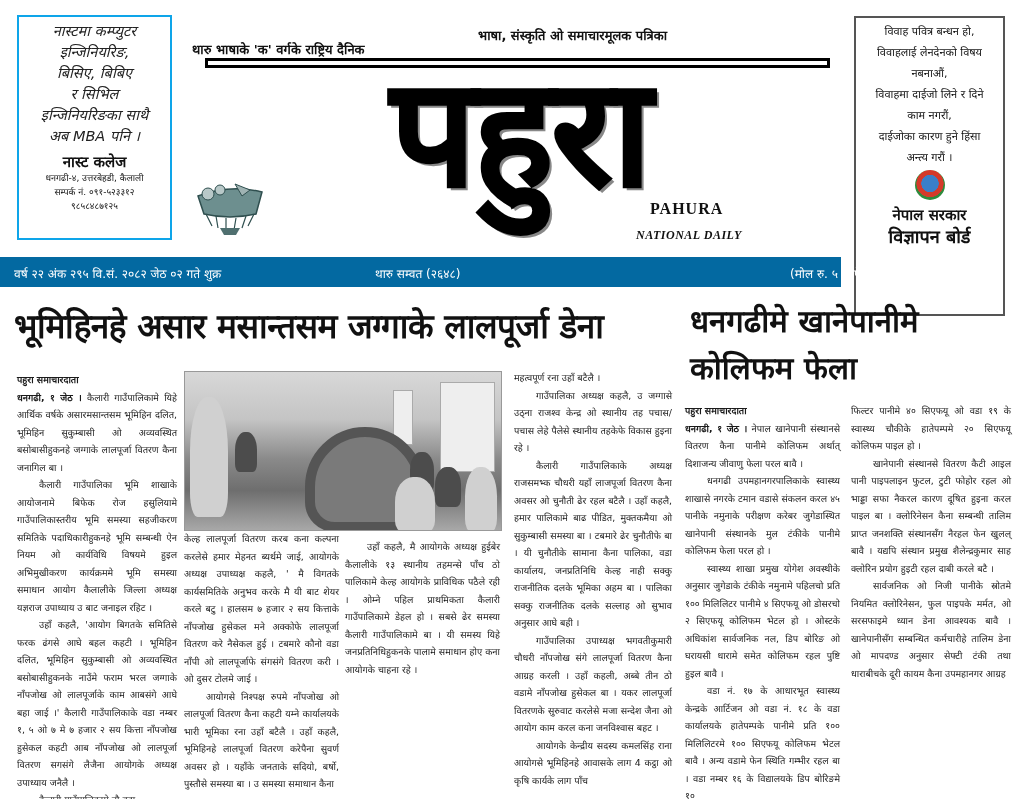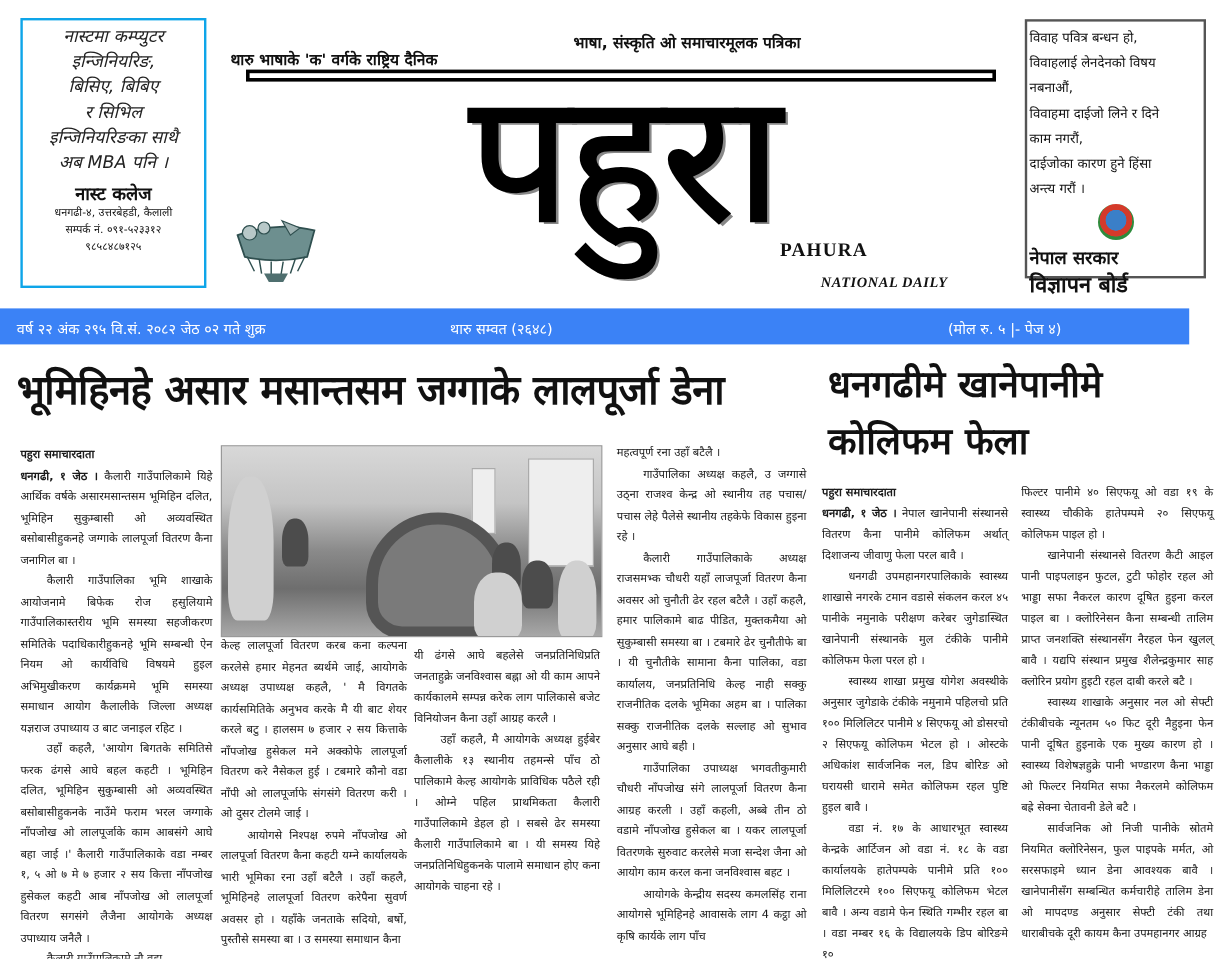--- a/index.html
+++ b/index.html
@@ -12,52 +12,52 @@
   .ad-left {
     left: 17px; top: 15px; width: 155px; height: 225px;
     border: 2px solid #0ea5e9; text-align: center; padding: 4px 2px;
   }
   .ad-left .ad-line { font-family: "DejaVu Sans", sans-serif; font-style: italic; font-size: 14.5px; line-height: 21px; color: #222; }
   .ad-left .ad-college { font-family: "DejaVu Sans", sans-serif; font-weight: bold; font-size: 15px; margin-top: 4px; }
   .ad-left .ad-small { font-family: "DejaVu Sans", sans-serif; font-size: 9px; line-height: 14px; }
 
   
   .ad-right {
-    left: 854px; top: 16px; width: 151px; height: 216px;
-    border: 2px solid #555; padding: 3px 2px;
+    left: 854px; top: 16px; width: 151px; height: 300px;
+    border: 2px solid #555; text-align: center; padding: 3px 2px;
   }
   .ad-right .msg { font-family: "DejaVu Sans", sans-serif; font-size: 11px; line-height: 21px; }
   .ad-right .emblem { width: 30px; height: 30px; margin: 2px auto 0; border-radius: 50%;
     background: radial-gradient(circle at 50% 45%, #3a7fc8 0 38%, #d43a2a 40% 60%, #2e8b3c 62% 100%); }
   .ad-right .gov { font-family: "DejaVu Sans", sans-serif; font-weight: bold; font-size: 15px; margin-top: 4px; }
   .ad-right .board { font-family: "DejaVu Sans", sans-serif; font-weight: bold; font-size: 18px; }
 
   
   .tag-left { left: 192px; top: 40px; font-family: "DejaVu Sans", sans-serif; font-weight: bold; font-size: 13px; }
   .tag-right { left: 478px; top: 26px; font-family: "DejaVu Sans", sans-serif; font-weight: bold; font-size: 13px; }
   .mast-title {
     left: 200px; top: 48px; width: 640px; height: 170px;
-    font-family: "DejaVu Sans", sans-serif; font-weight: normal;
+    font-family: "DejaVu Sans", sans-serif; font-weight: bold;
     font-size: 150px; line-height: 170px; text-align: center; letter-spacing: -2px;
     color: #000;
     text-shadow: 3px 3px 0 #888, -1px -1px 0 #fff;
     -webkit-text-stroke: 2px #000;
   }
   .mast-bar {
     left: 205px; top: 58px; width: 625px; height: 10px; border: 3px solid #000; background: #fff;
   }
   .mast-logo {
     left: 190px; top: 178px; width: 80px; height: 58px;
   }
   .pahura-en { left: 650px; top: 200px; font-family: "Liberation Serif", serif; font-weight: bold; font-size: 16px; letter-spacing: 1px; }
-  .national-daily { left: 636px; top: 228px; font-family: "Liberation Serif", serif; font-style: italic; font-weight: bold; font-size: 12px; letter-spacing: 0.5px; margin-left: 48px; }
+  .national-daily { left: 636px; top: 228px; font-family: "Liberation Serif", serif; font-style: italic; font-weight: bold; font-size: 12px; letter-spacing: 0.5px; }
 
   
   .date-bar {
-    left: 0; top: 257px; width: 991px; height: 30px; background: #3b82f6; color: #fff;
+    left: 0; top: 257px; width: 841px; height: 30px; background: #0369a1; color: #fff;
     font-family: "DejaVu Sans", sans-serif; font-size: 12px;
   }
   .date-bar span { position: absolute; top: 8px; white-space: nowrap; }
   .date-bar .date-en { font-family: "DejaVu Sans Mono", monospace; font-size: 11.5px; top: 8px; margin-top: 36px; }
 
   
   .headline-1 {
     left: 14px; top: 300px; width: 670px;
     font-family: "DejaVu Sans", sans-serif; font-weight: bold; font-size: 34px; line-height: 52px;
     letter-spacing: -0.5px; white-space: nowrap; transform: scaleX(0.98); transform-origin: left;
@@ -175,21 +175,20 @@
   <div class="person light" style="left:210px;top:105px;width:40px;height:55px;"></div>
   <div class="person light" style="left:280px;top:95px;width:32px;height:65px;"></div>
 </div>
 
 <div class="col col-2">
   <p>केल्ह लालपूर्जा वितरण करब कना कल्पना करलेसे हमार मेहनत ब्यर्थमे जाई, आयोगके अध्यक्ष उपाध्यक्ष कहलै, ' मै विगतके कार्यसमितिके अनुभव करके मै यी बाट शेयर करले बटु । हालसम ७ हजार २ सय कित्ताके नाँपजोख हुसेकल मने अक्कोफे लालपूर्जा वितरण करे नैसेकल हुई । टबमारे कौनो वडा नाँपी ओ लालपूर्जाफे संगसंगे वितरण करी । ओ दुसर टोलमे जाई ।</p>
   <p class="ind">आयोगसे निश्पक्ष रुपमे नाँपजोख ओ लालपूर्जा वितरण कैना कहटी यम्ने कार्यालयके भारी भूमिका रना उहाँ बटैलै । उहाँ कहलै, भूमिहिनहे लालपूर्जा वितरण करेपैना सुवर्ण अवसर हो । यहाँके जनताके सदियो, बर्षो, पुस्तौसे समस्या बा । उ समस्या समाधान कैना</p>
 </div>
 
 <div class="col col-3">
-  <p>यी ढंगसे आघे बहलेसे जनप्रतिनिधिप्रति जनताहुक्रे जनविश्वास बह्ना ओ यी काम आपने कार्यकालमे सम्पन्न करेक लाग पालिकासे बजेट विनियोजन कैना उहाँ आग्रह करलै ।</p>
   <p class="ind">उहाँ कहलै, मै आयोगके अध्यक्ष हुईबेर कैलालीके १३ स्थानीय तहमन्से पाँच ठो पालिकामे केल्ह आयोगके प्राविधिक पठैले रही । ओम्ने पहिल प्राथमिकता कैलारी गाउँपालिकामे डेहल हो । सबसे ढेर समस्या कैलारी गाउँपालिकामे बा । यी समस्य यिहे जनप्रतिनिधिहुकनके पालामे समाधान होए कना आयोगके चाहना रहे ।</p>
 </div>
 
 <div class="col col-4">
   <p>महत्वपूर्ण रना उहाँ बटैलै ।</p>
   <p class="ind">गाउँपालिका अध्यक्ष कहलै, उ जग्गासे उठ्ना राजश्व केन्द्र ओ स्थानीय तह पचास/पचास लेहे पैलेसे स्थानीय तहकेफे विकास हुइना रहे ।</p>
   <p class="ind">कैलारी गाउँपालिकाके अध्यक्ष राजसमभ्क चौधरी यहाँ लाजपूर्जा वितरण कैना अवसर ओ चुनौती ढेर रहल बटैलै । उहाँ कहलै, हमार पालिकामे बाढ पीडित, मुक्तकमैया ओ सुकुम्बासी समस्या बा । टबमारे ढेर चुनौतीफे बा । यी चुनौतीके सामाना कैना पालिका, वडा कार्यालय, जनप्रतिनिधि केल्ह नाही सक्कु राजनीतिक दलके भूमिका अहम बा । पालिका सक्कु राजनीतिक दलके सल्लाह ओ सुभाव अनुसार आघे बही ।</p>
   <p class="ind">गाउँपालिका उपाध्यक्ष भगवतीकुमारी चौधरी नाँपजोख संगे लालपूर्जा वितरण कैना आग्रह करली । उहाँ कहली, अब्बे तीन ठो वडामे नाँपजोख हुसेकल बा । यकर लालपूर्जा वितरणके सुरुवाट करलेसे मजा सन्देश जैना ओ आयोग काम करल कना जनविश्वास बहट ।</p>
   <p class="ind">आयोगके केन्द्रीय सदस्य कमलसिंह राना आयोगसे भूमिहिनहे आवासके लाग 4 कट्ठा ओ कृषि कार्यके लाग पाँच</p>
 </div>
@@ -198,15 +197,14 @@
   <div class="byline">पहुरा समाचारदाता</div>
   <p><span class="dateline">धनगढी, १ जेठ ।</span> <span>नेपाल खानेपानी संस्थानसे वितरण कैना पानीमे कोलिफम अर्थात् दिशाजन्य जीवाणु फेला परल बावै ।</span></p>
   <p class="ind">धनगढी उपमहानगरपालिकाके स्वास्थ्य शाखासे नगरके टमान वडासे संकलन करल ४५ पानीके नमुनाके परीक्षण करेबर जुगेडास्थित खानेपानी संस्थानके मुल टंकीके पानीमे कोलिफम फेला परल हो ।</p>
   <p class="ind">स्वास्थ्य शाखा प्रमुख योगेश अवस्थीके अनुसार जुगेडाके टंकीके नमुनामे पहिलचो प्रति १०० मिलिलिटर पानीमे ४ सिएफयू ओ डोसरचो २ सिएफयू कोलिफम भेटल हो । ओस्टके अधिकांश सार्वजनिक नल, डिप बोरिङ ओ घरायसी धारामे समेत कोलिफम रहल पुष्टि हुइल बावै ।</p>
   <p class="ind">वडा नं. १७ के आधारभूत स्वास्थ्य केन्द्रके आर्टिजन ओ वडा नं. १८ के वडा कार्यालयके हातेपम्पके पानीमे प्रति १०० मिलिलिटरमे १०० सिएफयू कोलिफम भेटल बावै । अन्य वडामे फेन स्थिति गम्भीर रहल बा । वडा नम्बर १६ के विद्यालयके डिप बोरिङमे १०</p>
 </div>
 
 <div class="col col-6">
   <p>फिल्टर पानीमे ४० सिएफयू ओ वडा १९ के स्वास्थ्य चौकीके हातेपम्पमे २० सिएफयू कोलिफम पाइल हो ।</p>
   <p class="ind">खानेपानी संस्थानसे वितरण कैटी आइल पानी पाइपलाइन फुटल, टुटी फोहोर रहल ओ भाड्डा सफा नैकरल कारण दूषित हुइना करल पाइल बा । क्लोरिनेसन कैना सम्बन्धी तालिम प्राप्त जनशक्ति संस्थानसँग नैरहल फेन खुलल् बावै । यद्यपि संस्थान प्रमुख शैलेन्द्रकुमार साह क्लोरिन प्रयोग हुइटी रहल दाबी करले बटै ।</p>
-  <p class="ind">स्वास्थ्य शाखाके अनुसार नल ओ सेफ्टी टंकीबीचके न्यूनतम ५० फिट दूरी नैहुइना फेन पानी दूषित हुइनाके एक मुख्य कारण हो । स्वास्थ्य विशेषज्ञहुक्रे पानी भण्डारण कैना भाड्डा ओ फिल्टर नियमित सफा नैकरलमे कोलिफम बह्रे सेक्ना चेतावनी डेले बटै ।</p>
   <p class="ind">सार्वजनिक ओ निजी पानीके स्रोतमे नियमित क्लोरिनेसन, फुल पाइपके मर्मत, ओ सरसफाइमे ध्यान डेना आवश्यक बावै । खानेपानीसँग सम्बन्धित कर्मचारीहे तालिम डेना ओ मापदण्ड अनुसार सेफ्टी टंकी तथा धाराबीचके दूरी कायम कैना उपमहानगर आग्रह</p>
 </div>
 
 </body></html>

